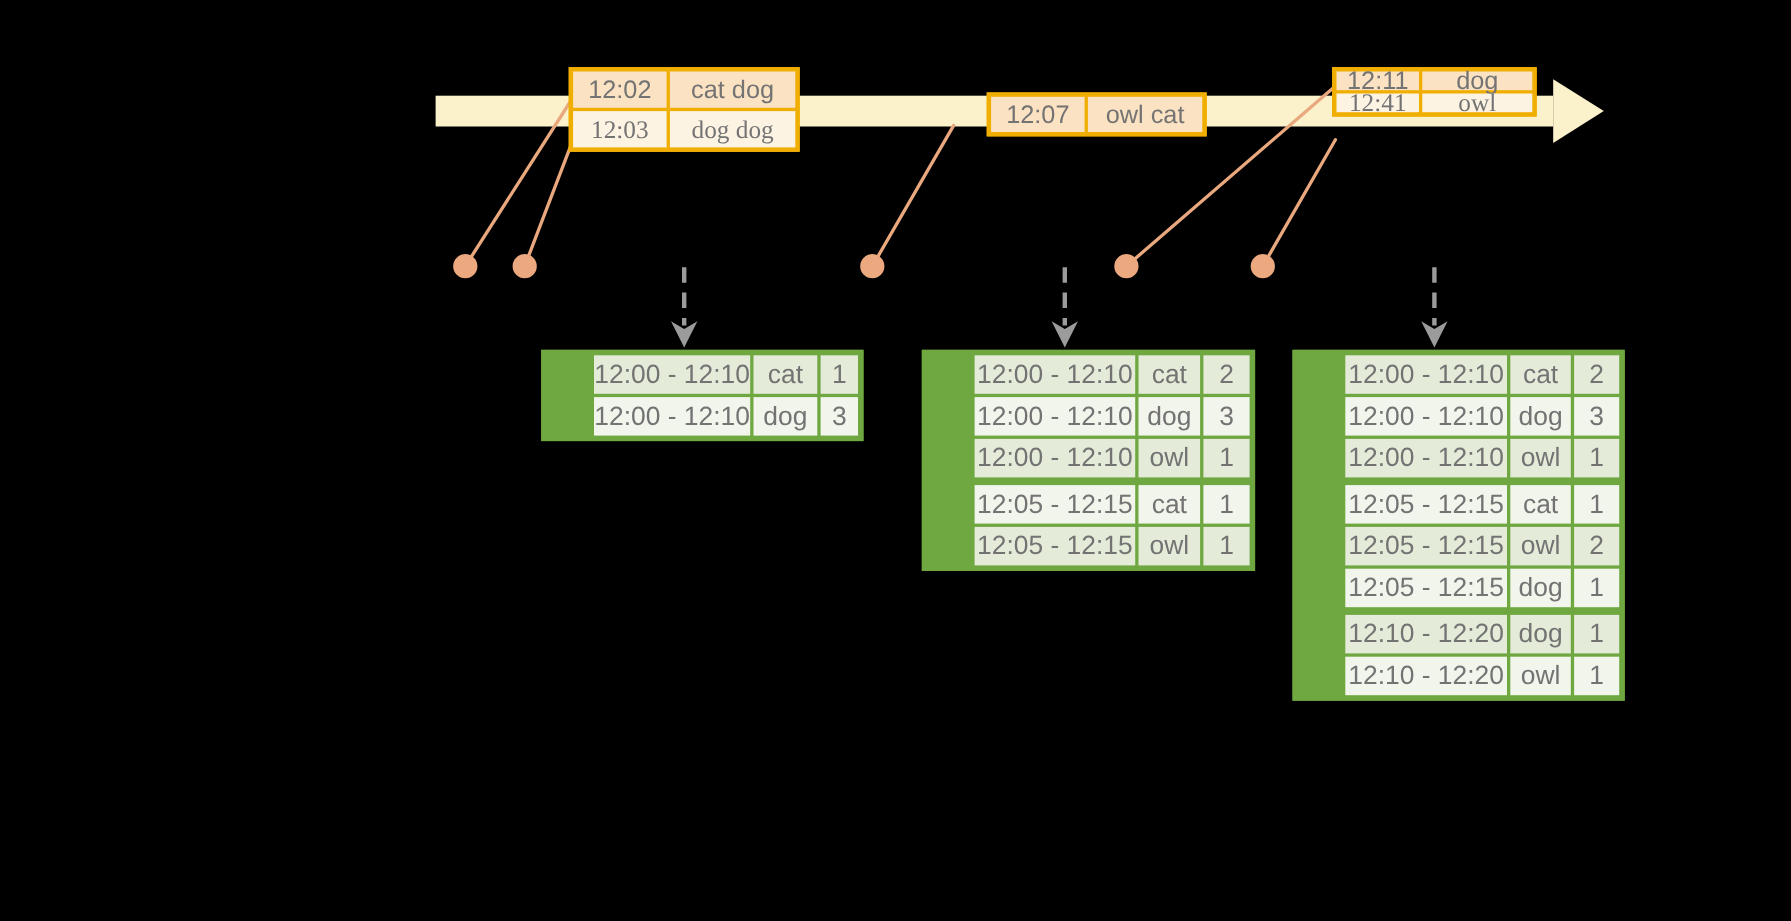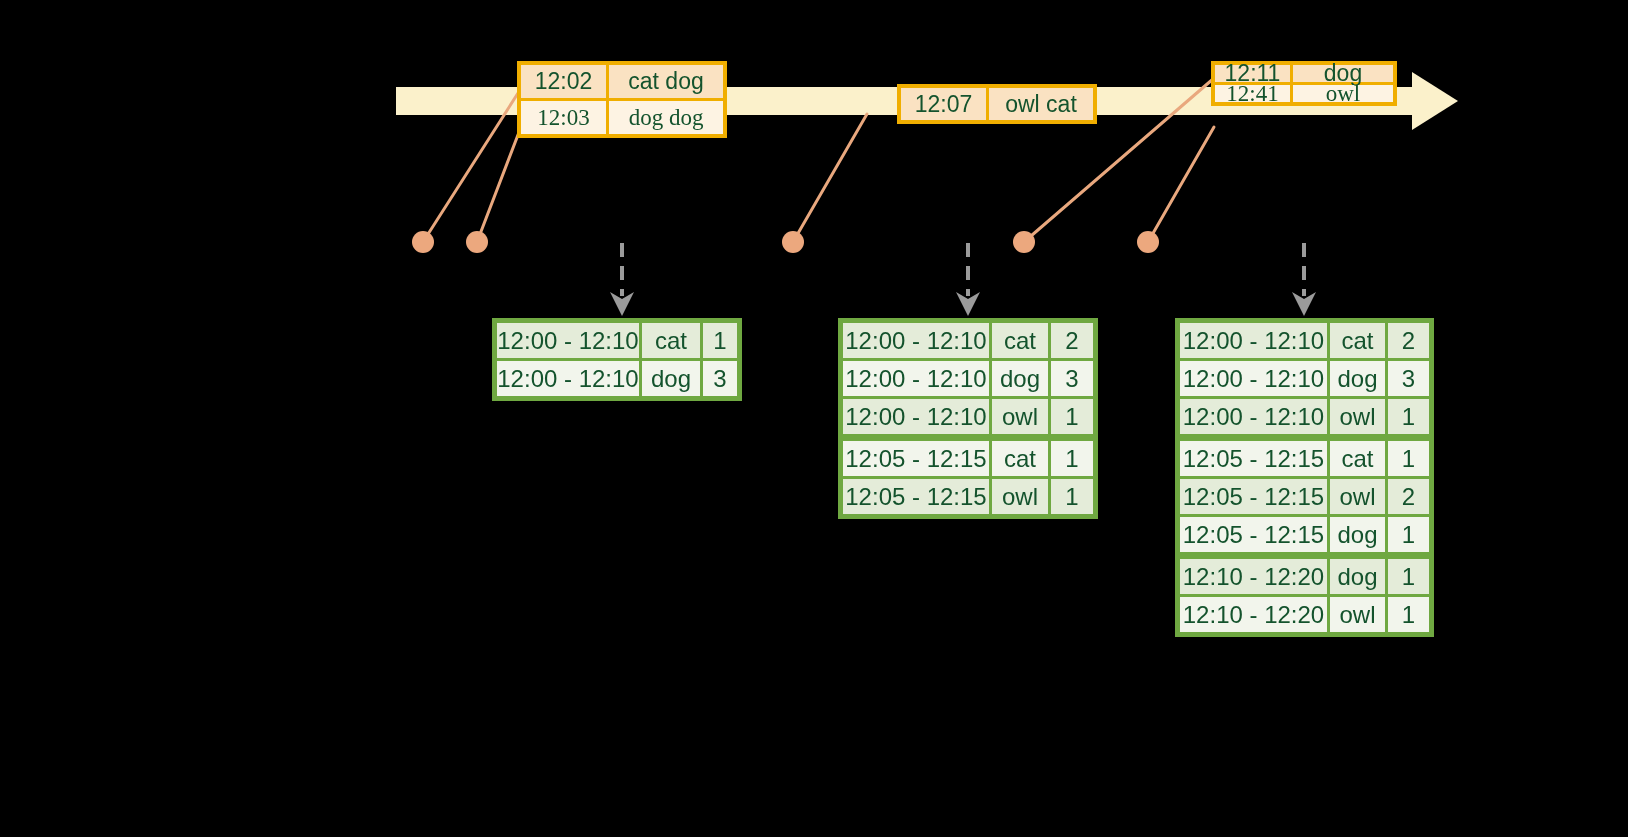--- a/index.html
+++ b/index.html
@@ -1,31 +1,31 @@
 <!DOCTYPE html>
 <html><head>
 <meta charset="utf-8">
 <style>
   html,body{margin:0;padding:0;background:#000;}
   #canvas{position:relative;width:1628px;height:837px;background:#000;overflow:hidden;
-          font-family:"Liberation Sans",sans-serif;color:#14532d;}
+          font-family:"Liberation Sans",sans-serif;color:#737373;}
   svg{position:absolute;left:0;top:0;}
 
   
   .event-table{position:absolute;display:grid;gap:3px;background:#f0ae00;
                border:4px solid #f0ae00;}
   .event-table .cell{display:flex;align-items:center;justify-content:center;
                      font-size:23px;line-height:1;}
   .fill-dark{background:#fae2c2;}
   .fill-light{background:#fdf3e3;font-family:Liberation Serif, serif;}
 
   
   .result-table{position:absolute;display:flex;flex-direction:column;gap:3px;
                 background:#6fa841;border:5px solid #6fa841;}
-  .result-table .row{display:flex;gap:3px;}
+  .result-table .row{display:flex;gap:3px;margin-left:43px;}
   .result-table .row.group-start{margin-top:4px;}
   .result-table .cell{display:flex;align-items:center;justify-content:center;
                       height:35px;font-size:24px;line-height:1;}
   .g-dark{background:#e4ecd9;}
   .g-light{background:#f2f5ec;}
 
   .g1 .c-window{width:142px;} .g1 .c-word{width:58px;} .g1 .c-count{width:34px;}
   .g2 .c-window{width:146px;} .g2 .c-word{width:56px;} .g2 .c-count{width:42px;}
   .g3 .c-window{width:147px;} .g3 .c-word{width:55px;} .g3 .c-count{width:41px;}
 

